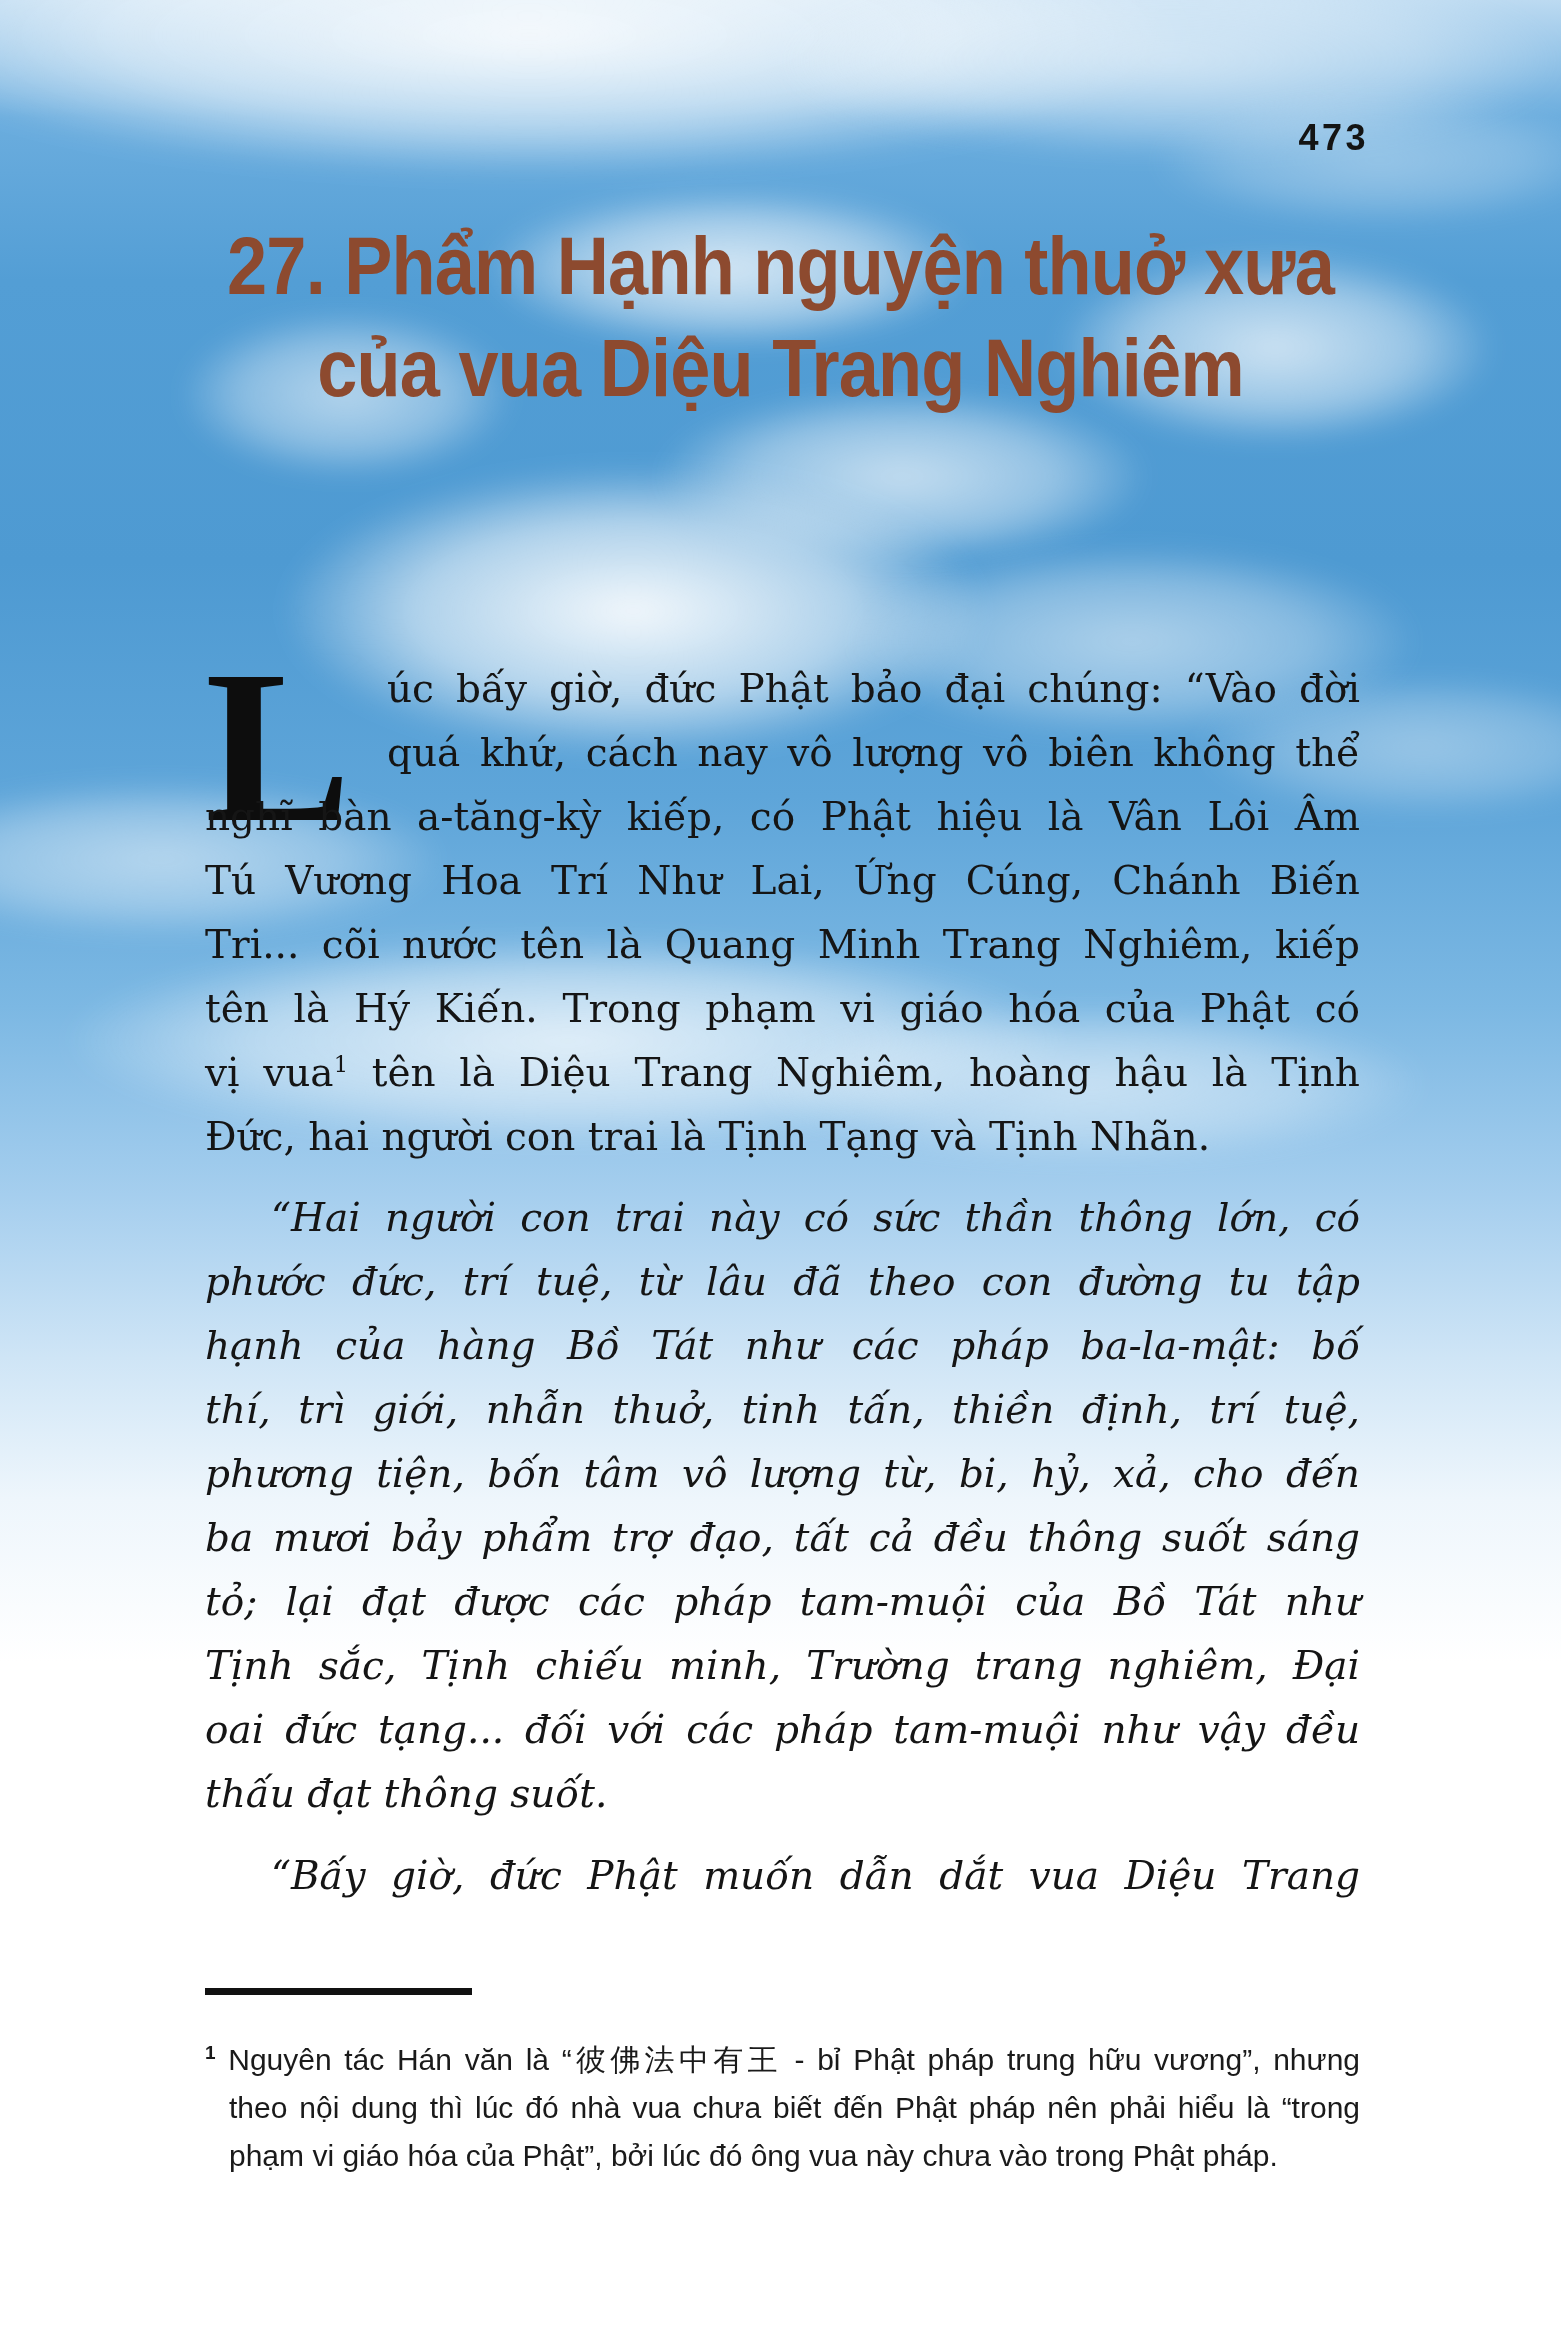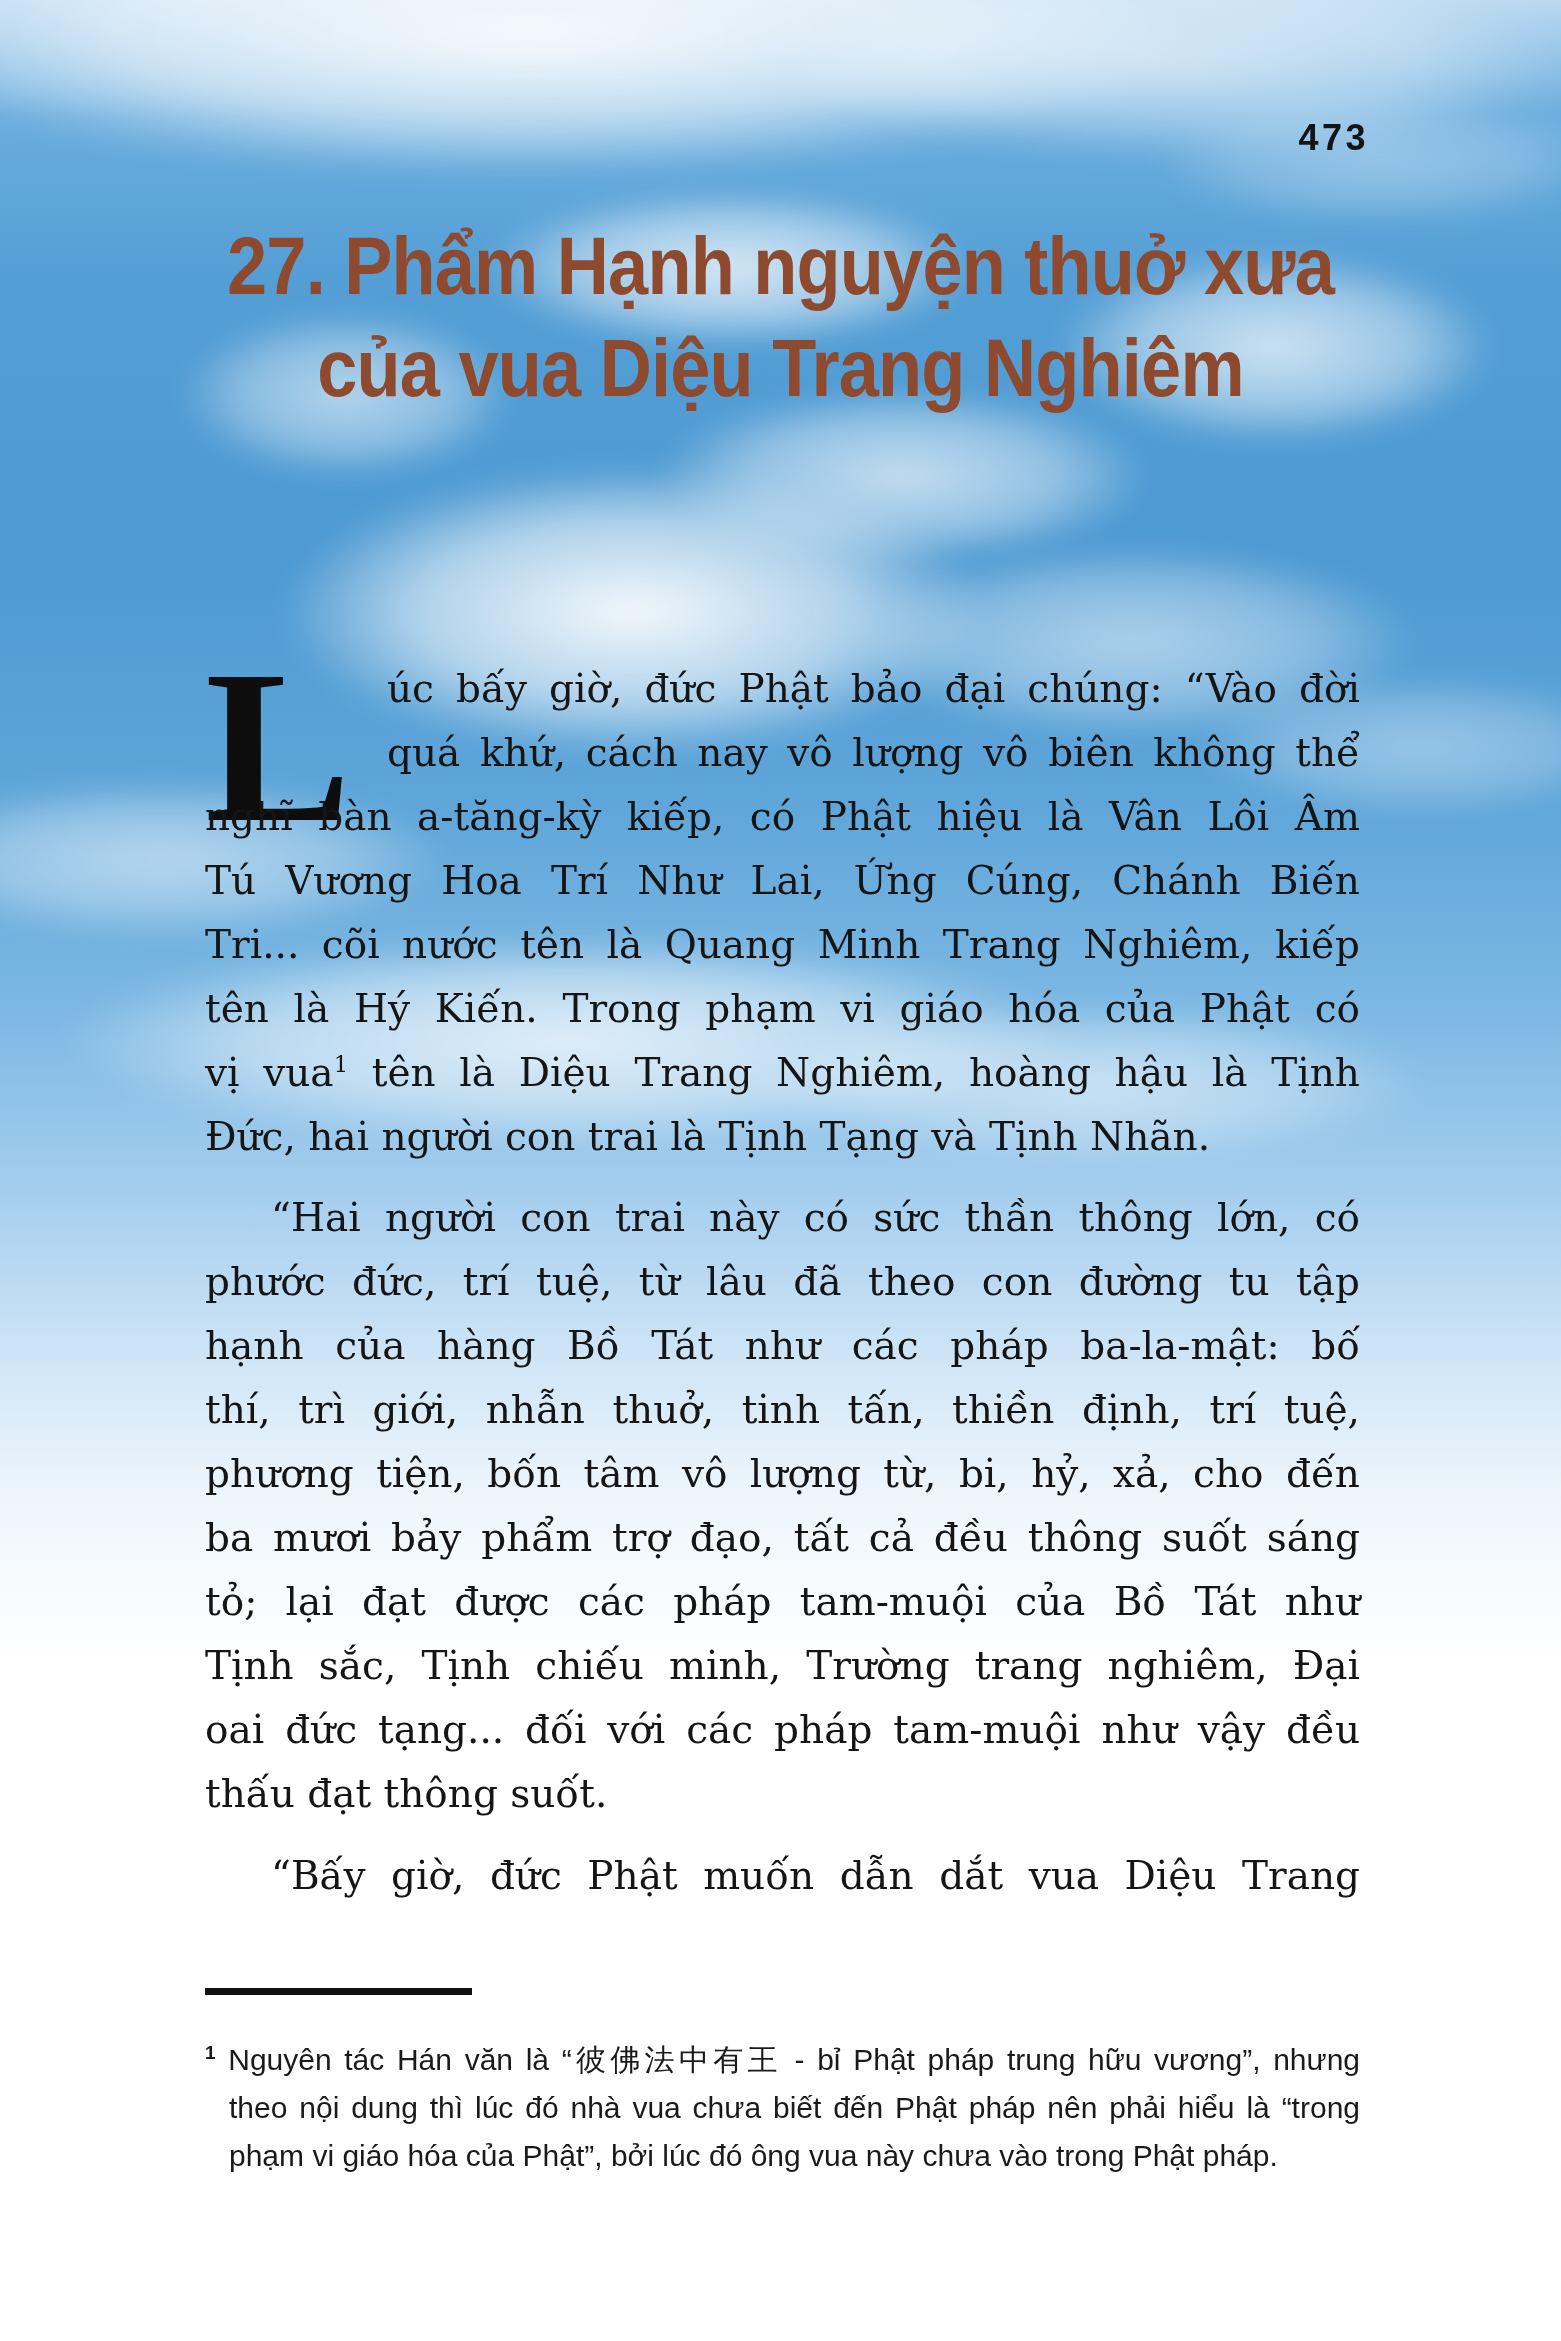--- a/index.html
+++ b/index.html
@@ -41,21 +41,21 @@
     letter-spacing:-0.9px;
   }
   .title .tline { transform:scaleX(.88); transform-origin:center; }
 
   .body-text {
     position:absolute; left:205px; top:657px; width:1155px;
     font-family:"DejaVu Serif", serif; font-size:39px; line-height:64px;
     color:#151515;
   }
   .para { overflow:visible; }
-  .para + .para { margin-top:17.3px; }
+  .para + .para { margin-top:17.3px;font-style:italic; }
   .line { text-align:justify; text-align-last:justify; white-space:nowrap; }
   .line.last { text-align:left; text-align-last:left; }
   .para.indent .line:first-child { text-indent:66px; }
   .dropcap {
     float:left; width:170px; height:128px; margin-right:12px;
     font:700 219px/0.82 "Liberation Serif", serif; color:#0d0d0d;
   }
   .body-text sup { font-size:22.6px; line-height:0; vertical-align:super; }
 
   .footnote {

